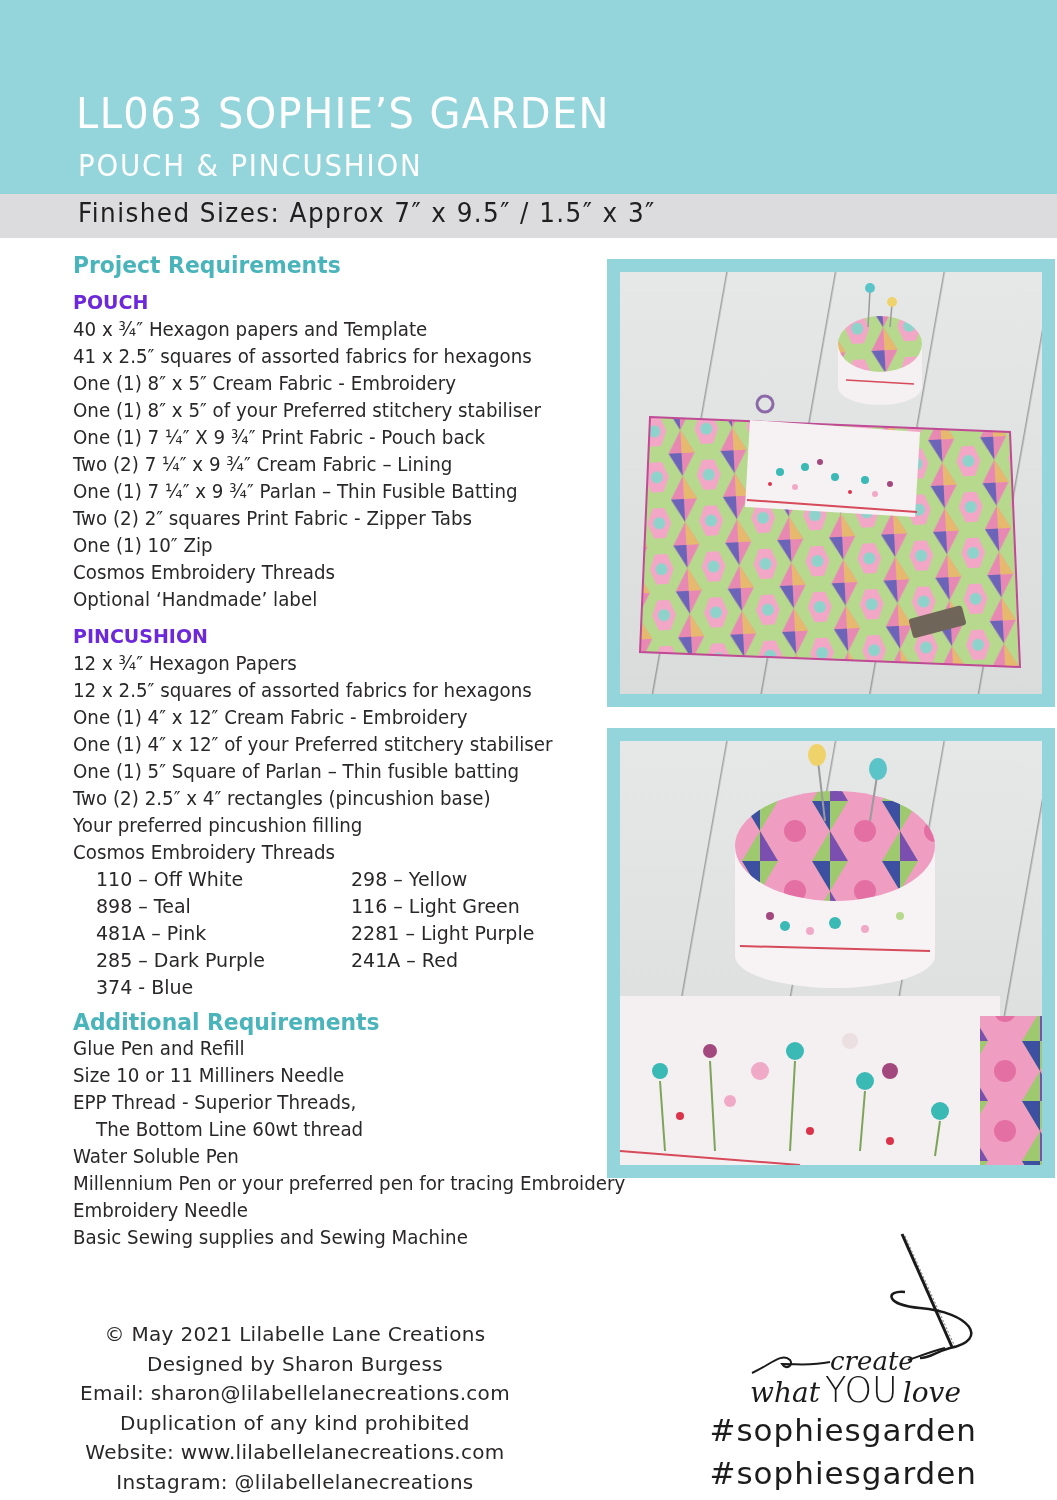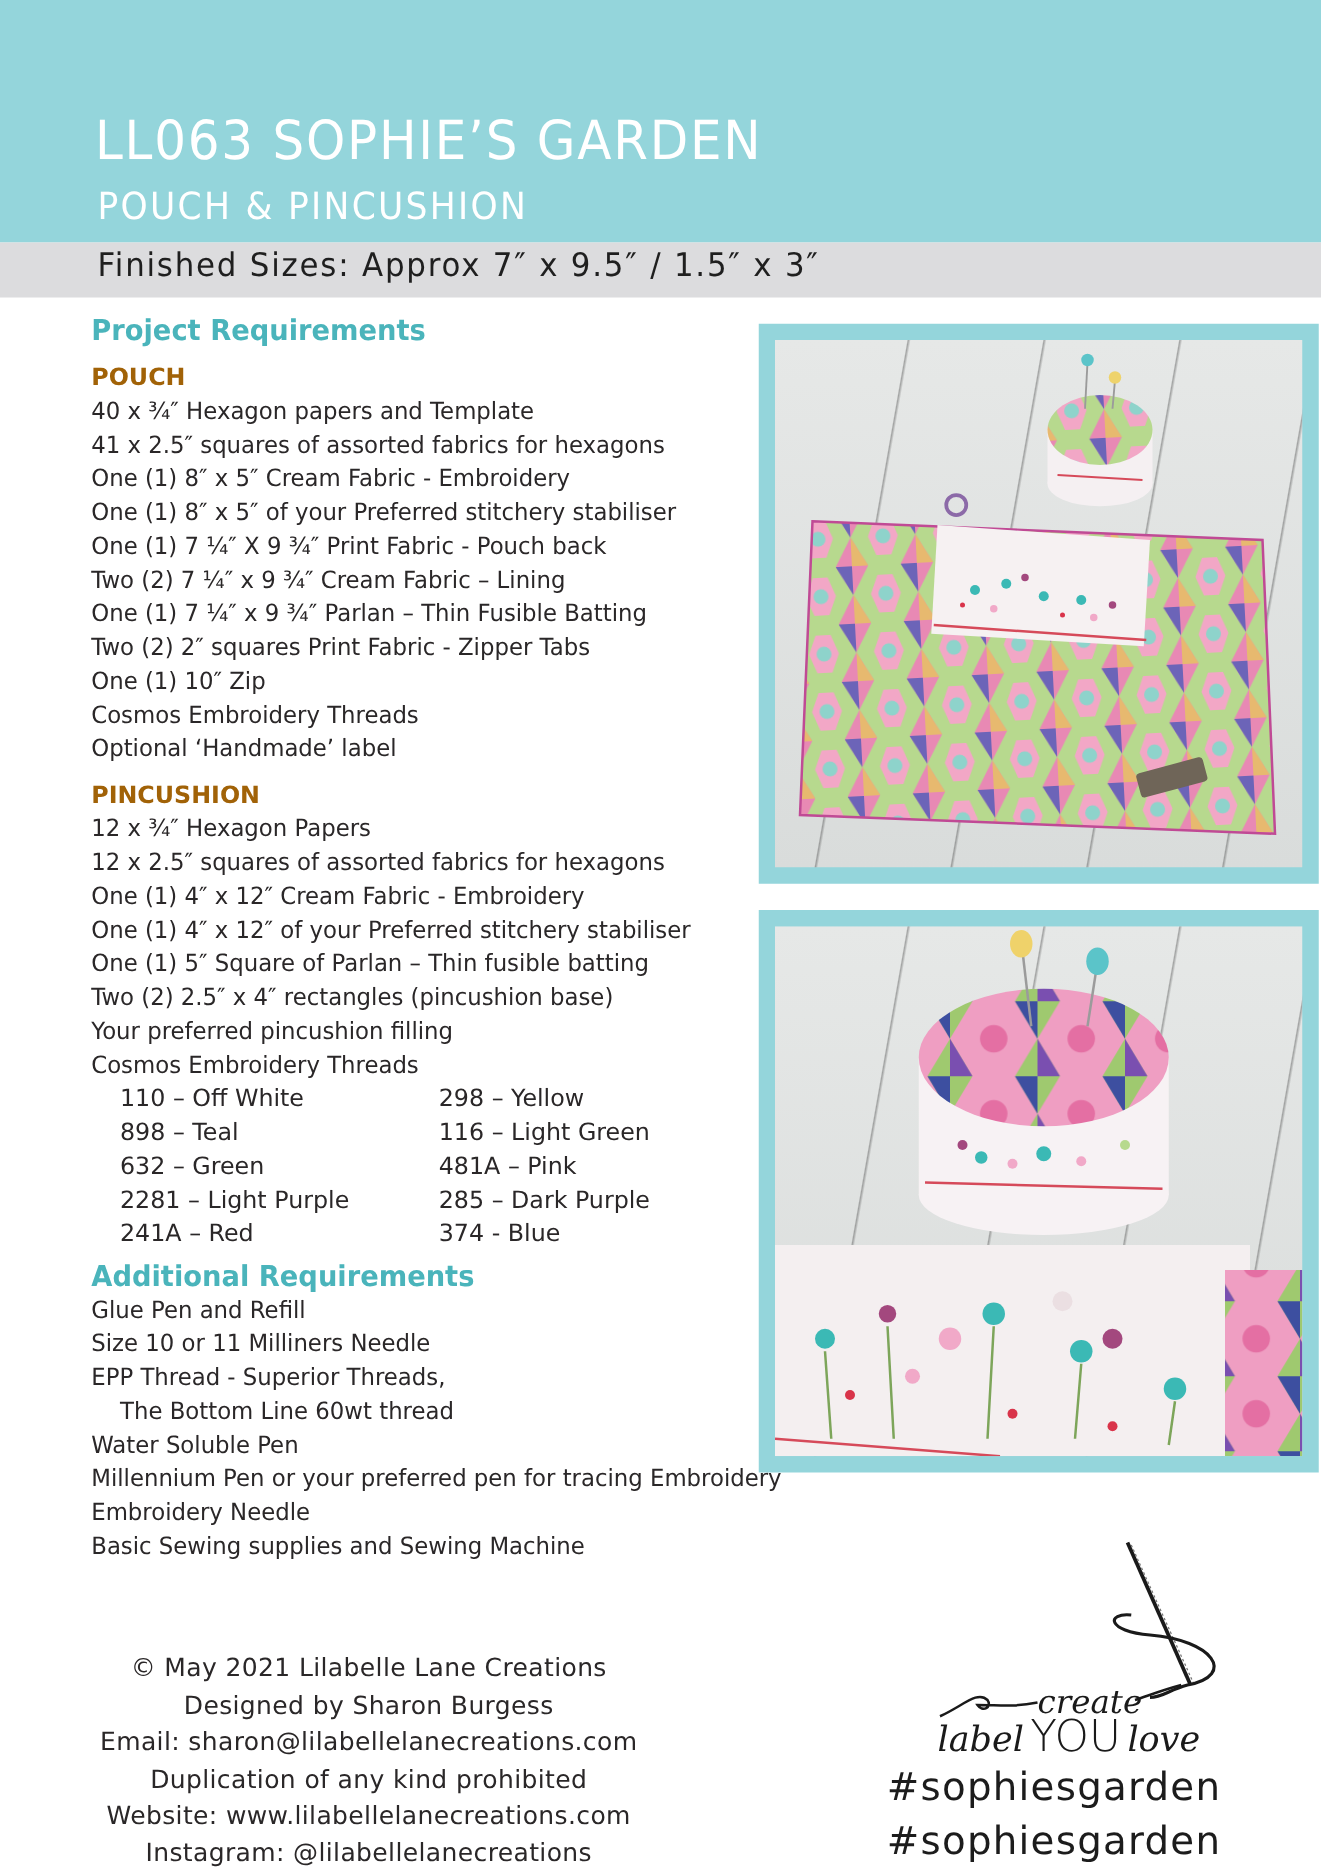--- a/index.html
+++ b/index.html
@@ -33,21 +33,21 @@
     font-size: 26px; letter-spacing: 1.5px; color: #1f1f1f; white-space: nowrap;
     transform: scaleX(0.95); transform-origin: left top;
   }
   .left-col { position: absolute; left: 73px; top: 252px; width: 620px; }
   .section-heading {
     margin: 0; font-weight: 700; color: #4ab4bb; font-size: 23px;
     font-family: "DejaVu Sans", sans-serif; white-space: nowrap;
     transform: scaleX(0.95); transform-origin: left top;
   }
   .sub-heading {
-    margin: 0; font-weight: 700; font-size: 19px; line-height: 27px; color: #a16207;
+    margin: 0; font-weight: 700; font-size: 19px; line-height: 27px; color: #6d28d9;
   }
   ul.req { list-style: none; margin: 0; padding: 0; }
   ul.req li {
     font-size: 19px; line-height: 27px; white-space: nowrap; color: #2a2728;
     transform: scaleX(0.96); transform-origin: left center;
   }
   .threads-title { font-size: 19px; line-height: 27px; margin-top: 6px; color: #2a2728; }
   .threads-grid {
     display: grid; grid-template-columns: 255px 260px; padding-left: 23px;
   }
@@ -116,21 +116,20 @@
       <li>Cosmos Embroidery Threads</li>
     </ul>
   </div>
 
   <div>
     <div class="threads-grid">
       <div>110 – Off White</div>
       <div>298 – Yellow</div>
       <div>898 – Teal</div>
       <div>116 – Light Green</div>
-      <div>632 – Green</div>
       <div>481A – Pink</div>
       <div>2281 – Light Purple</div>
       <div>285 – Dark Purple</div>
       <div>241A – Red</div>
       <div>374 - Blue</div>
     </div>
   </div>
 
   <h3 class="section-heading" style="margin-top:8px;">Additional Requirements</h3>
   <ul class="req" style="margin-top:0px;">
@@ -262,19 +261,19 @@
     <line x1="212" y1="4" x2="262" y2="117" stroke="#1a1a1a" stroke-width="3"></line>
     <line x1="215" y1="6" x2="265" y2="117" stroke="#777" stroke-width="1" stroke-dasharray="2,2"></line>
 
     <path d="M215,62 C195,60 195,75 230,78 C280,82 300,110 260,118 C245,122 240,128 230,128" stroke="#1a1a1a" stroke-width="2.5" fill="none"></path>
 
     <path d="M62,143 C80,135 92,122 100,130 C104,136 96,140 92,134 C110,134 120,136 140,132" stroke="#1a1a1a" stroke-width="2" fill="none"></path>
     <text x="140" y="140" font-family="DejaVu Serif, serif" font-style="italic" font-size="26" fill="#1a1a1a">create</text>
     <path d="M218,130 C230,126 240,122 255,118" stroke="#1a1a1a" stroke-width="2" fill="none"></path>
   </svg>
   <div style="position:absolute;left:60px;top:140px;white-space:nowrap;font-family:'DejaVu Serif',serif;font-style:italic;color:#1a1a1a;">
-    <span style="font-size:28px;">label</span>
+    <span style="font-size:28px;">what</span>
     <span style="font-size:35px;font-style:normal;font-family:'DejaVu Sans',sans-serif;font-weight:300;">YOU</span>
     <span style="font-size:28px;">love</span>
   </div>
 </div>
 <div class="hashtag" style="top:1412px;">#sophiesgarden</div>
 <div class="hashtag" style="top:1455px;">#sophiesgarden</div>
 
 </body></html>

